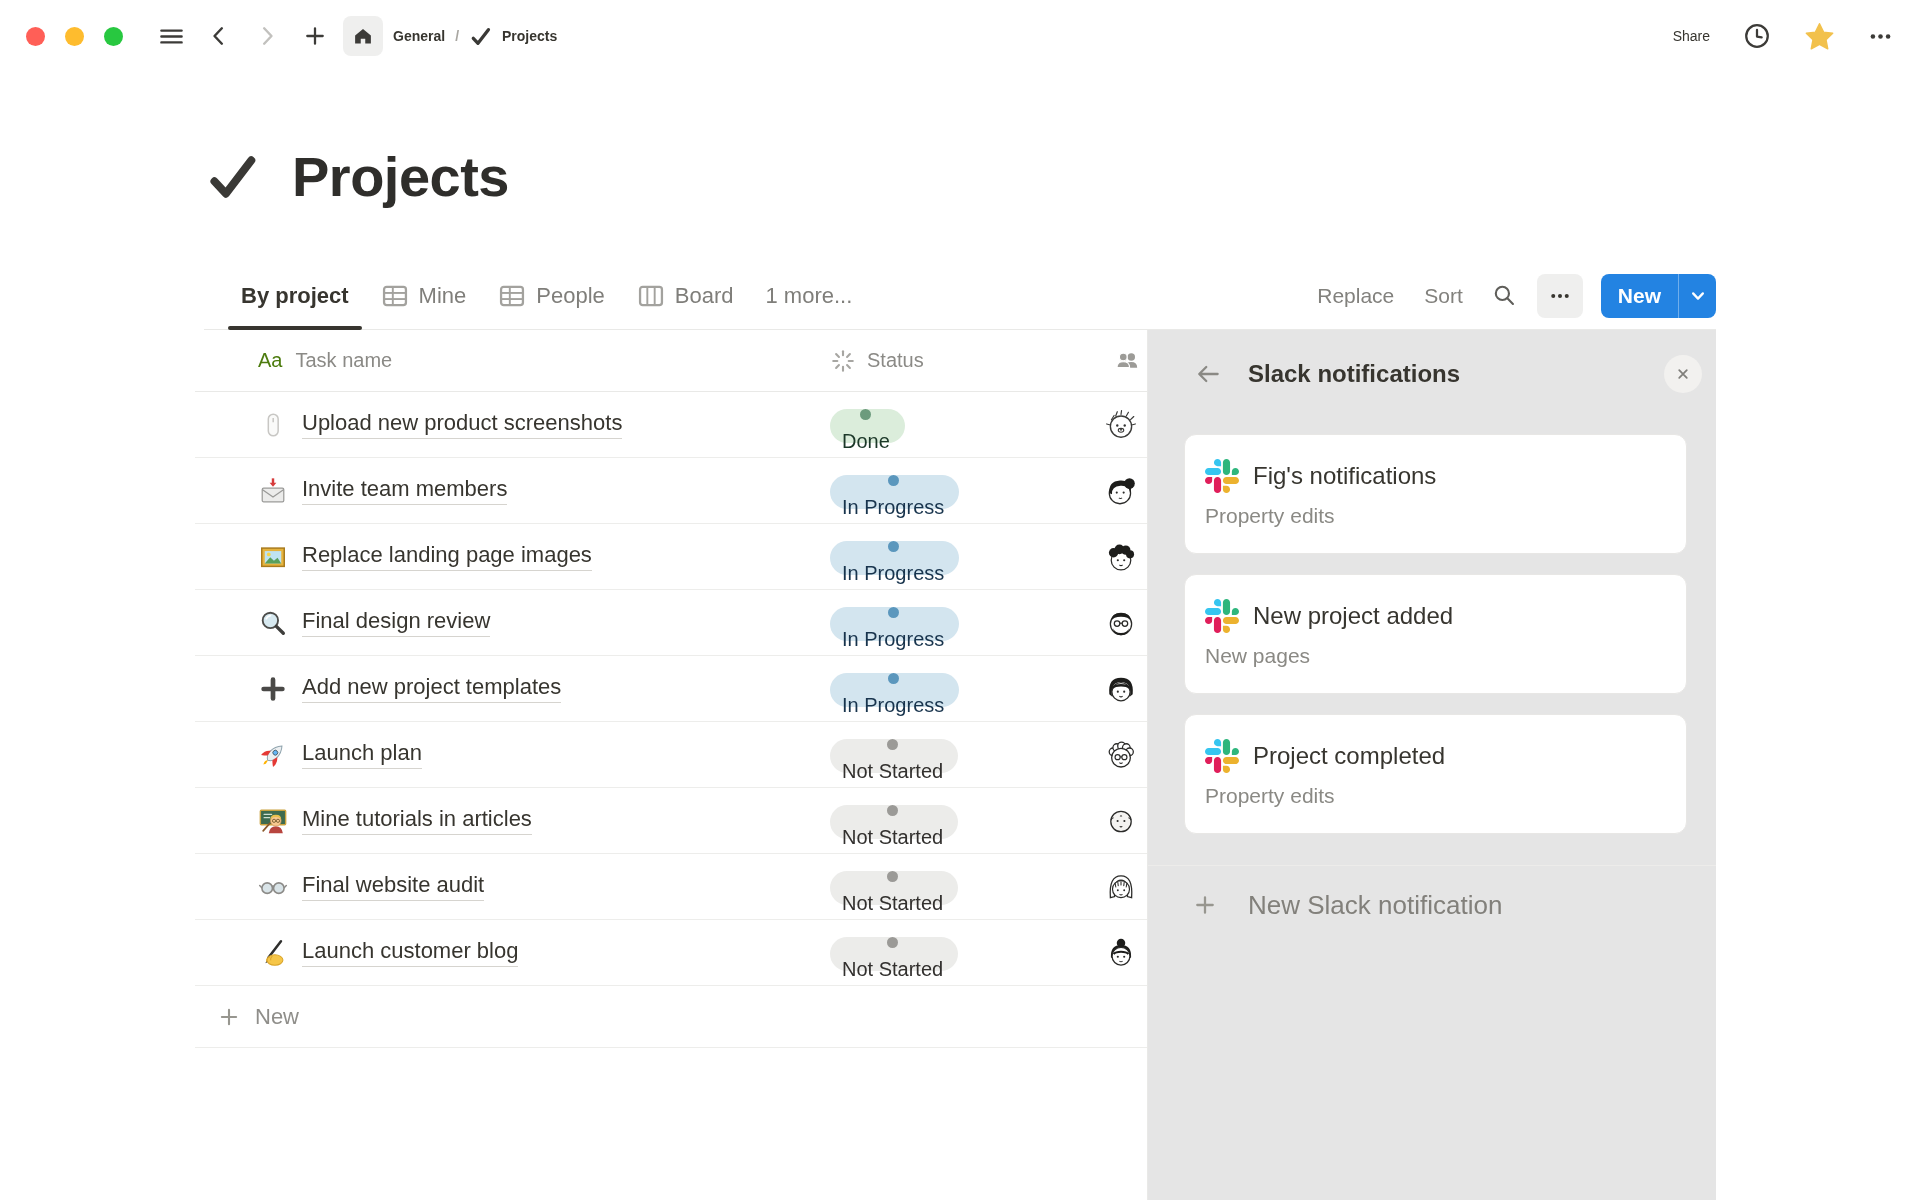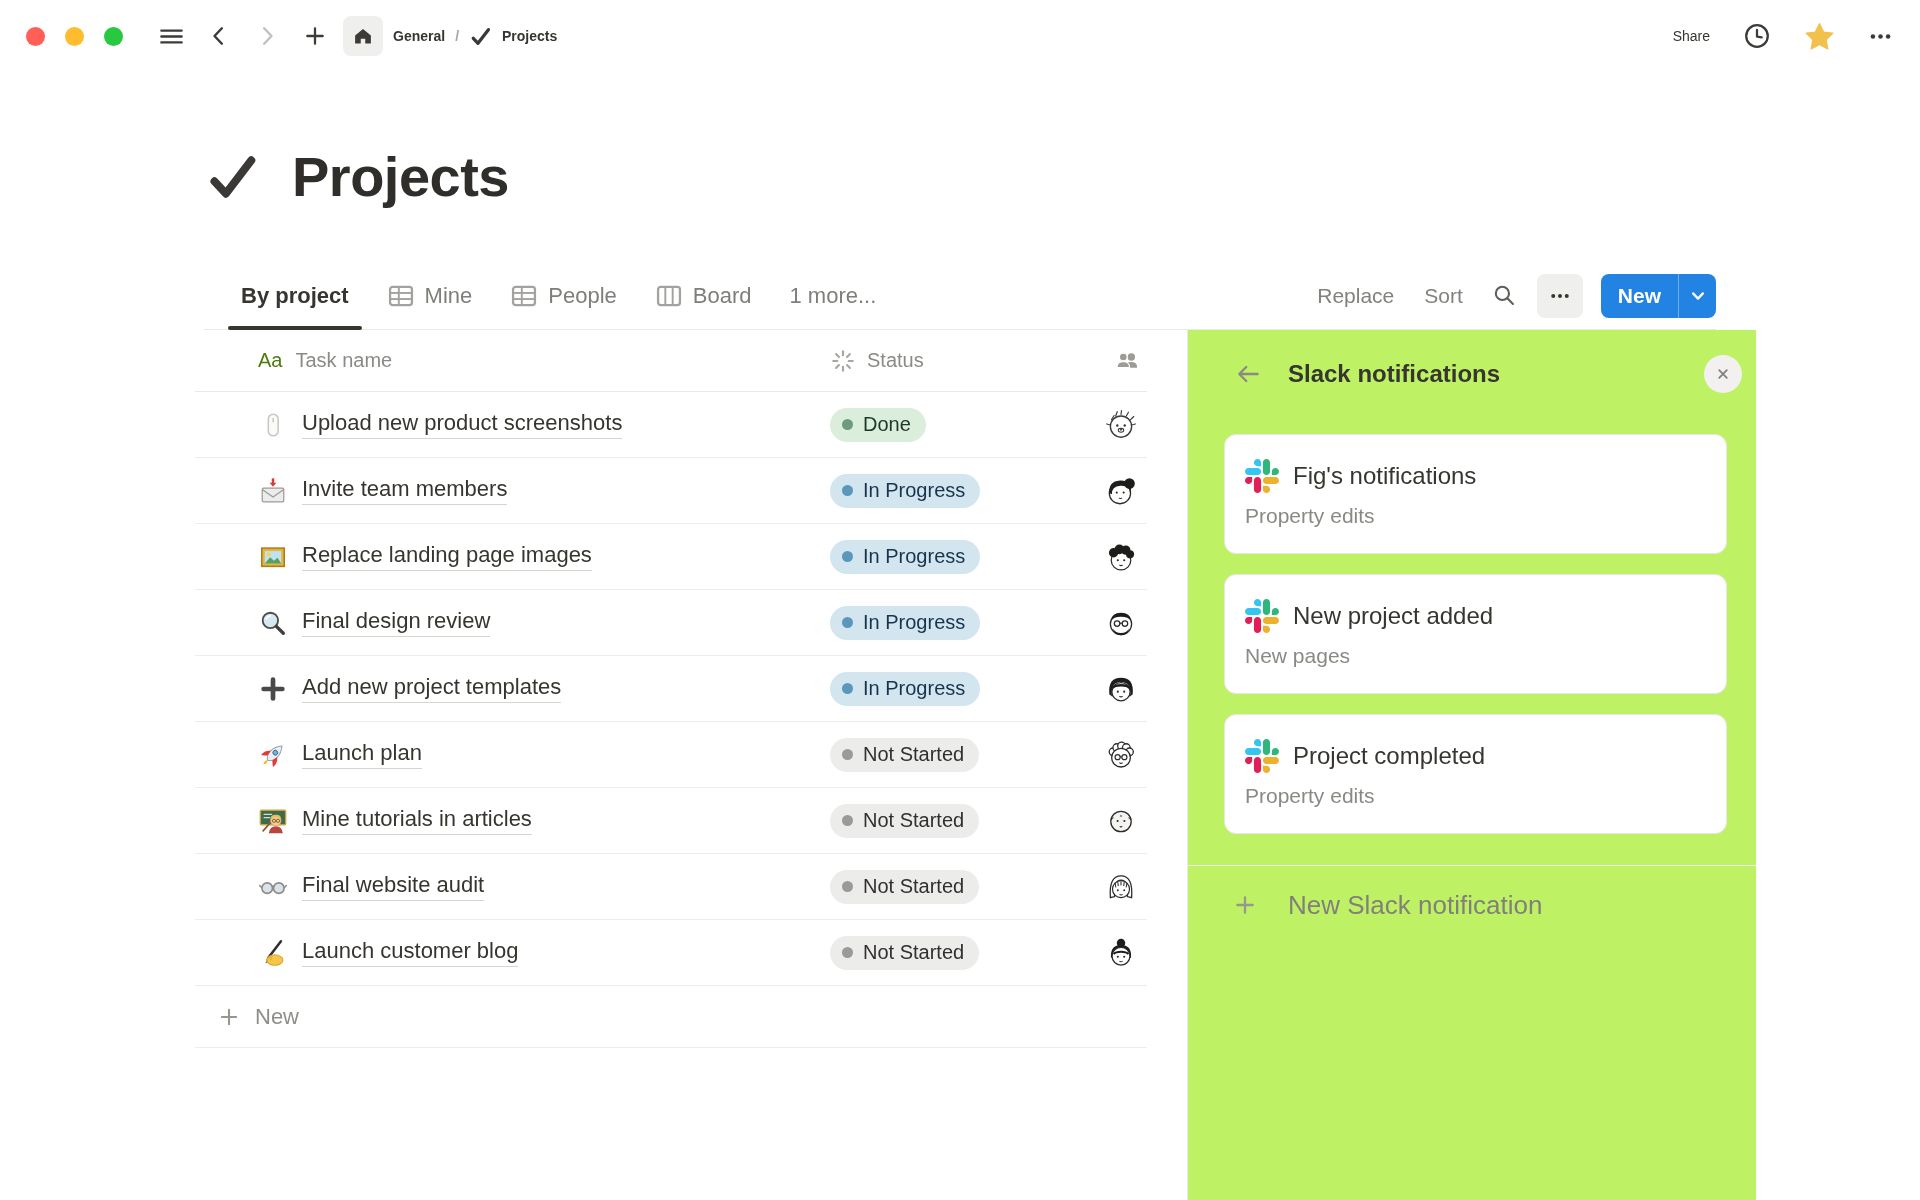--- a/index.html
+++ b/index.html
@@ -21,21 +21,21 @@
   .topbar-right{margin-left:auto;display:flex;align-items:center;gap:32px;}
   .share{font-size:14px;color:#37352F;}
 
   
   .title-row{position:absolute;top:144px;left:204px;display:flex;align-items:center;gap:32px;}
   .title-icon{width:56px;height:56px;color:#3A3936;}
   .page-title{font-size:56px;font-weight:700;color:#2F2E2B;letter-spacing:-0.5px;}
 
   
   .view-bar{position:absolute;top:262px;left:204px;width:1512px;height:68px;display:flex;align-items:center;border-bottom:1px solid #E9E9E7;box-sizing:border-box;}
-  .tabs{display:flex;align-items:stretch;height:100%;padding-left:24px;gap:12px;}
+  .tabs{display:flex;align-items:stretch;height:100%;padding-left:24px;gap:6px;}
   .tab{position:relative;display:flex;align-items:center;gap:10px;padding:0 13px;font-size:22px;color:#7F7E7A;}
   .tab .tab-ic{color:#A3A29E;}
   .tab.active{color:#37352F;font-weight:600;}
   .tab.active::after{content:"";position:absolute;left:0;right:0;bottom:-1px;height:4px;background:#37352F;border-radius:2px;}
   .view-controls{margin-left:auto;display:flex;align-items:center;gap:10px;}
   .vc-text{font-size:21px;color:#82817D;padding:0 10px;}
   .vc-icon{width:44px;height:44px;display:flex;align-items:center;justify-content:center;color:#5F5E5A;}
   .more-btn{width:46px;height:44px;border-radius:8px;background:#EFEFEE;display:flex;align-items:center;justify-content:center;color:#37352F;}
   .new-btn{display:flex;align-items:stretch;height:44px;border-radius:8px;background:#2383E2;color:#fff;overflow:hidden;margin-left:8px;}
   .nb-main{display:flex;align-items:center;padding:0 17px;font-size:21px;font-weight:600;}
@@ -47,35 +47,35 @@
   .thead{height:62px;display:flex;align-items:center;border-bottom:1px solid #E9E9E7;box-sizing:border-box;}
   .th-name{width:635px;display:flex;align-items:center;gap:13px;padding-left:63px;box-sizing:border-box;font-size:20px;color:#8B8A86;}
   .aa{font-size:20px;color:#4d7c0f;}
   .th-status{width:268px;display:flex;align-items:center;gap:11px;font-size:20px;color:#8B8A86;box-sizing:border-box;}
   .th-people{flex:1;display:flex;align-items:center;padding-left:16px;color:#A5A4A0;}
   .trow{height:66px;display:flex;align-items:center;border-bottom:1px solid #EDEDEB;box-sizing:border-box;}
   .cell-name{width:635px;display:flex;align-items:center;gap:14px;padding-left:63px;box-sizing:border-box;}
   .row-icon{width:30px;height:30px;flex:none;}
   .task-name{font-size:22px;font-weight:500;color:#37352F;border-bottom:1.5px solid #D6D4CF;padding-bottom:2px;line-height:1.2;}
   .cell-status{width:268px;}
-  .pill{display:inline-flex;align-items:center;gap:10px;height:34px;padding:0 15px 0 12px;border-radius:17px;font-size:20px;}
+  .pill{display:inline-flex;align-items:center;gap:10px;height:34px;padding:0 15px 0 12px;border-radius:17px;font-size:20px;flex-direction:column;}
   .pill .dot{width:11px;height:11px;border-radius:50%;flex:none;}
   .pill[data-kind="done"]{background:#DBEDDB;color:#1C3829;}
   .pill[data-kind="done"] .dot{background:#6C9B7D;}
   .pill[data-kind="progress"]{background:#D3E5EF;color:#18344D;}
   .pill[data-kind="progress"] .dot{background:#5B97BD;}
   .pill[data-kind="todo"]{background:#ECECEA;color:#32302E;}
   .pill[data-kind="todo"] .dot{background:#9B9A97;}
   .cell-people{flex:1;display:flex;align-items:center;padding-left:6px;}
   .avatar{width:34px;height:34px;}
   .new-row{height:62px;display:flex;align-items:center;gap:14px;padding-left:22px;border-bottom:1px solid #EDEDEB;box-sizing:border-box;color:#8F8E8A;font-size:22px;}
   .plus-thin{color:#97968F;}
 
   
-  .side-panel{position:absolute;top:330px;left:1147px;width:569px;height:870px;border-left:1px solid #E9E9E7;box-sizing:border-box;background:#bef264;margin-left:40px;}
+  .side-panel{position:absolute;top:330px;left:1147px;width:569px;height:870px;border-left:1px solid #E9E9E7;box-sizing:border-box;background:#e5e5e5;}
   .panel-header{display:flex;align-items:center;margin:24px 14px 0 46px;height:40px;}
   .back-arrow{color:#8A8984;}
   .panel-title{margin-left:26px;font-size:24px;font-weight:600;color:#37352F;}
   .close-btn{margin-left:auto;width:38px;height:38px;border-radius:50%;background:#F2F1EF;display:flex;align-items:center;justify-content:center;color:#807F7B;}
   .cards{margin:40px 29px 0 36px;display:flex;flex-direction:column;gap:20px;}
   .card{height:120px;border:1px solid #E8E7E5;border-radius:12px;box-sizing:border-box;padding:24px 20px 0 20px;background:#fff;}
   .card-top{display:flex;align-items:center;gap:14px;}
   .slack-ic{width:34px;height:34px;flex:none;}
   .card-title{font-size:24px;font-weight:500;color:#37352F;}
   .card-sub{margin-top:11px;font-size:21px;color:#8A8984;}

